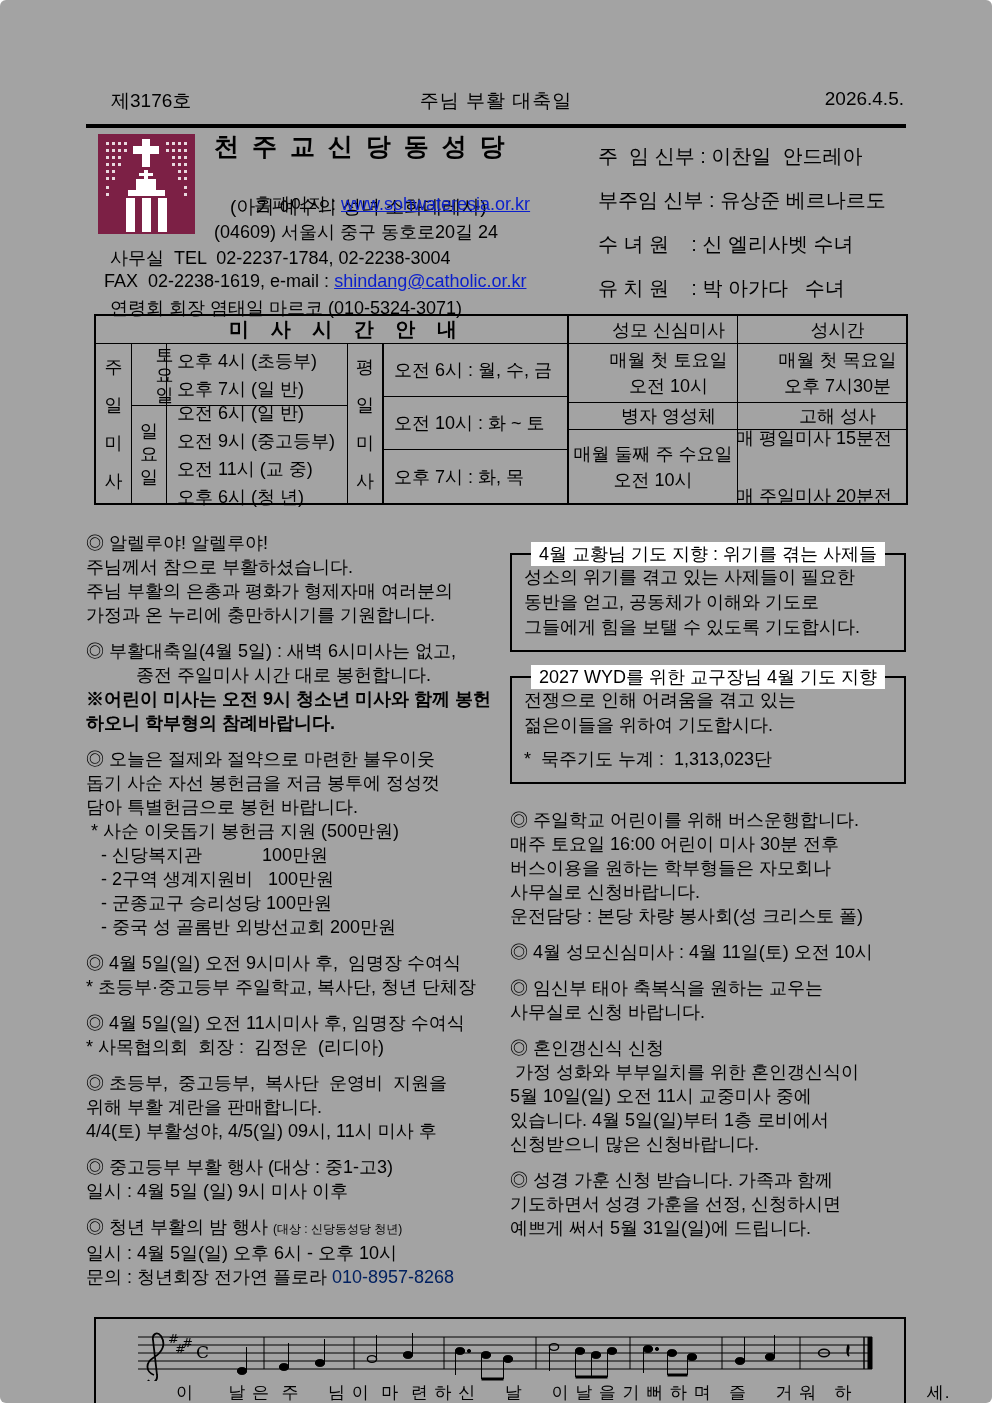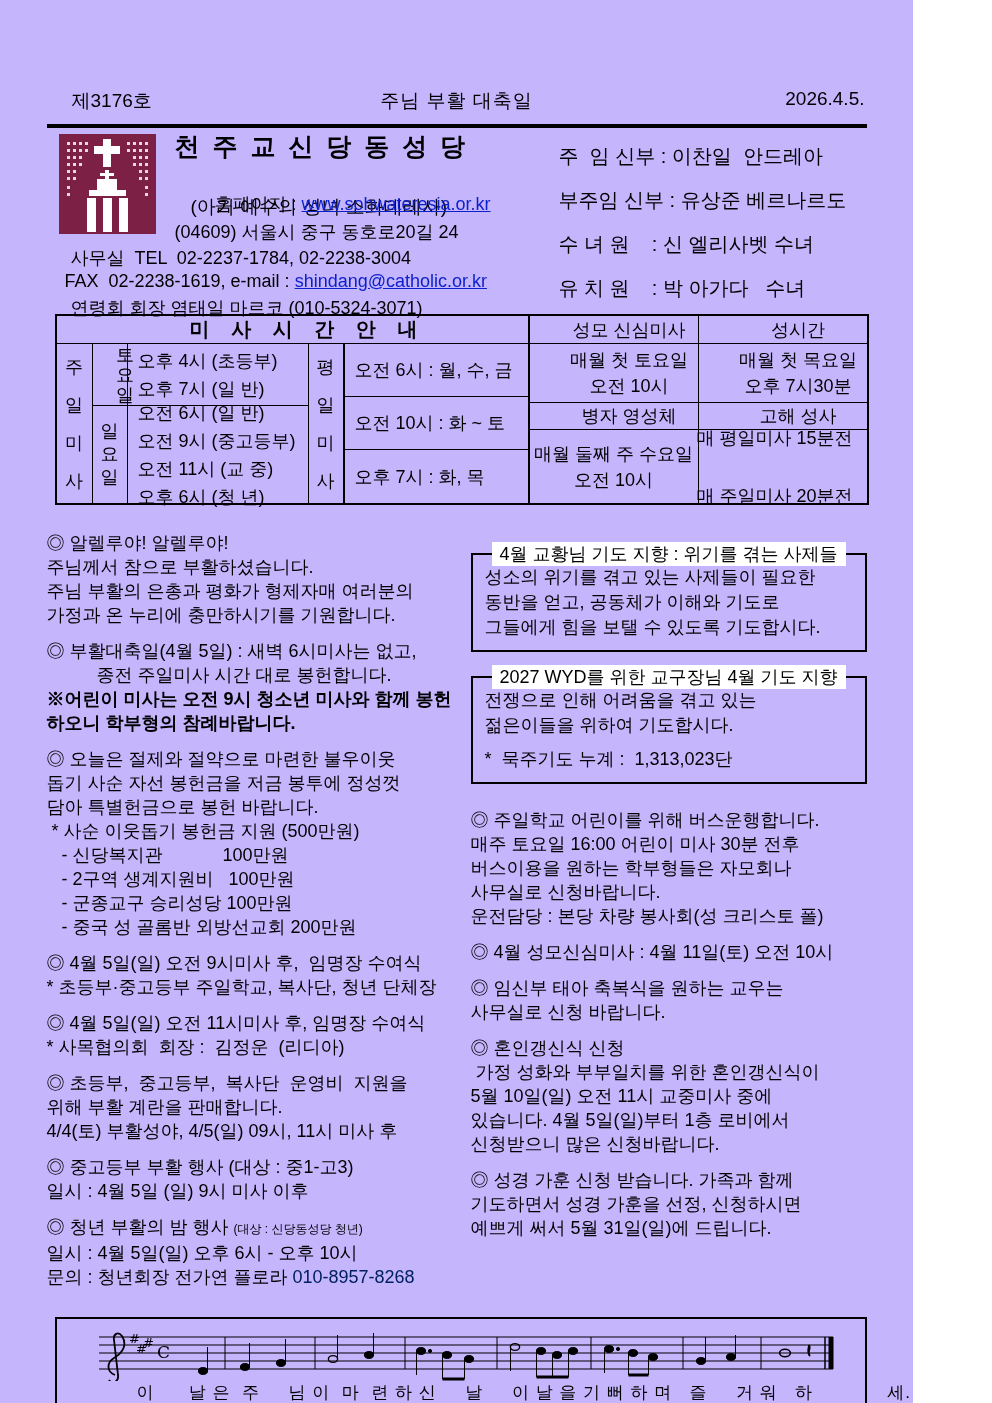--- a/index.html
+++ b/index.html
@@ -1,17 +1,17 @@
 <!DOCTYPE html>
 <html><head>
 <meta charset="utf-8">
 <style>
   html,body{margin:0;padding:0;background:#ffffff;}
   body{font-family:"Liberation Sans", sans-serif; color:#000;}
-  .page{position:relative;width:913px;height:1403px;background:#c4b5fd;overflow:hidden;}
+  .page{position:relative;width:992px;height:1403px;background:#a3a3a3;overflow:hidden;border-radius:6px;}
   .content{position:relative;width:820px;margin:0 auto;padding-top:88px;}
 
   
   .hdr{position:relative;height:28px;font-size:19px;}
   .hdr .issue{position:absolute;left:25px;top:0;}
   .hdr .title{position:absolute;left:0;right:0;text-align:center;top:0;letter-spacing:1px;}
   .hdr .date{position:absolute;right:2px;top:0;}
   .hdr-rule{border-top:4px solid #000;margin-top:8px;}
 
   

